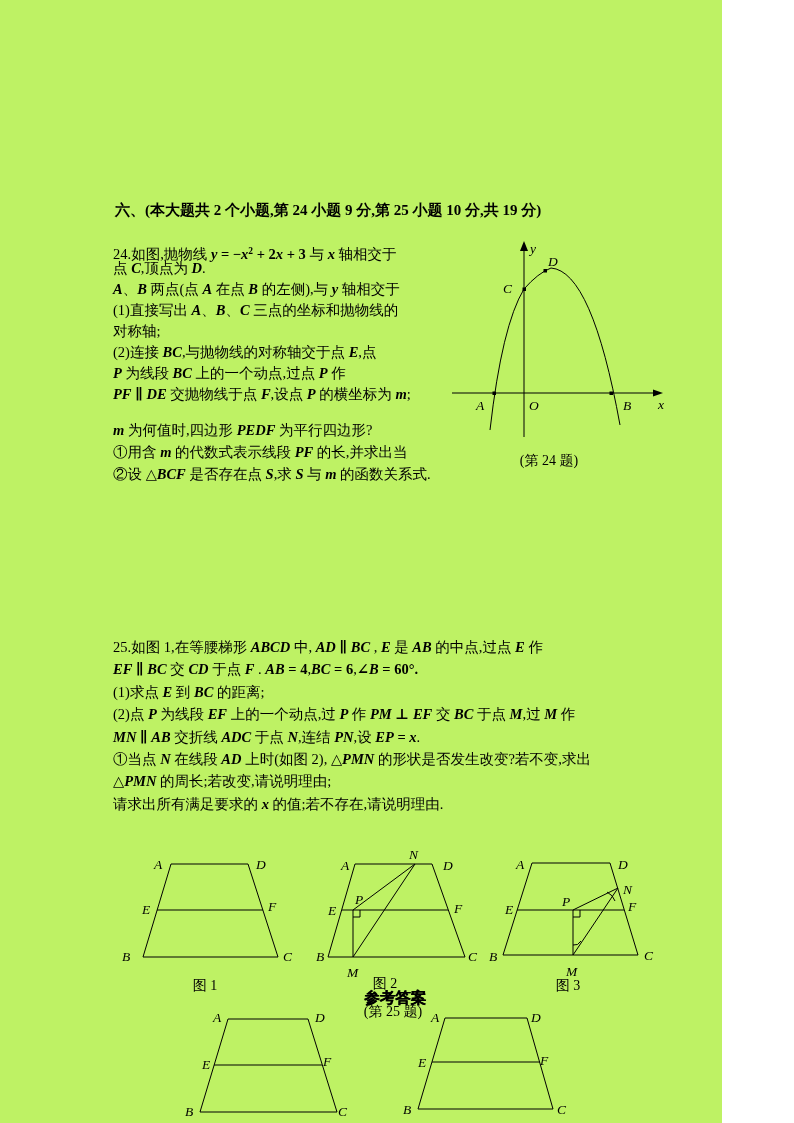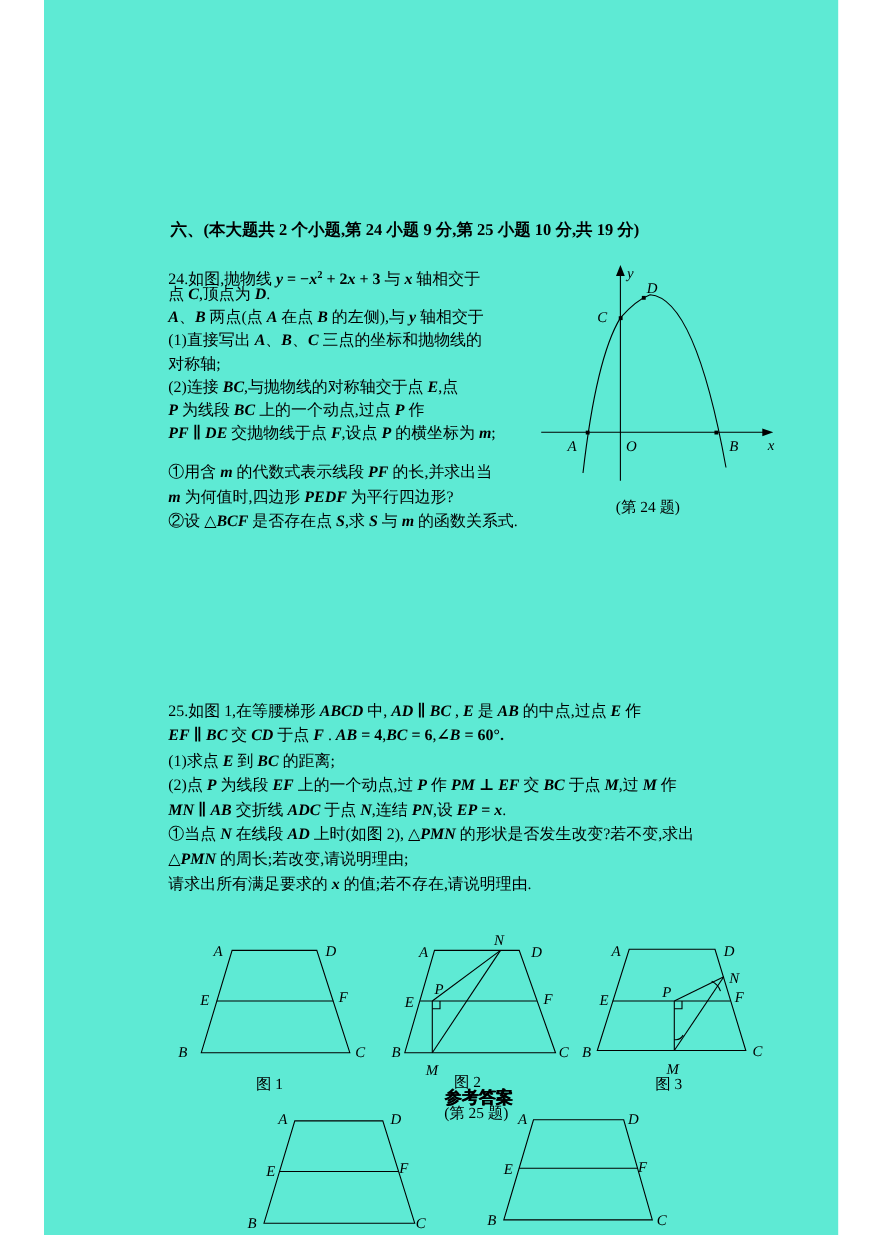--- a/index.html
+++ b/index.html
@@ -1,17 +1,17 @@
 <!DOCTYPE html>
 <html><head>
 <meta charset="utf-8">
 <style>
   html,body{margin:0;padding:0;background:#ffffff;}
-  .page{position:relative;width:722px;height:1123px;background:#5eead4;overflow:hidden;
-        font-family:"Liberation Serif","DejaVu Serif",serif;color:#000;margin-left:40px;}
+  .page{position:relative;width:722px;height:1123px;background:#bef264;overflow:hidden;
+        font-family:"Liberation Serif","DejaVu Serif",serif;color:#000;}
   .abs{position:absolute;}
   .hdr{font-weight:bold;font-size:15px;white-space:nowrap;line-height:20px;}
   .tblock{font-size:14.5px;}
   .tline{white-space:nowrap;}
   .lh22{line-height:22.5px;}
   .lh21{line-height:21px;}
   .lh218{line-height:21.8px;}
   .lh224{line-height:22.4px;}
   .r-p{font-weight:normal;font-style:normal;}
   .r-m{font-weight:bold;font-style:italic;}
@@ -39,22 +39,22 @@
   <div class="abs tblock lh21" style="left:113px;top:258px;">
       <div class="tline"><span class="r-p">点 </span><span class="r-m">C</span><span class="r-p">,顶点为 </span><span class="r-m">D</span><span class="r-p">.</span></div>
       <div class="tline"><span class="r-m">A</span><span class="r-p">、</span><span class="r-m">B</span><span class="r-p"> 两点(点 </span><span class="r-m">A</span><span class="r-p"> 在点 </span><span class="r-m">B</span><span class="r-p"> 的左侧),与 </span><span class="r-m">y</span><span class="r-p"> 轴相交于</span></div>
       <div class="tline"><span class="r-p">(1)直接写出 </span><span class="r-m">A</span><span class="r-p">、</span><span class="r-m">B</span><span class="r-p">、</span><span class="r-m">C</span><span class="r-p"> 三点的坐标和抛物线的</span></div>
       <div class="tline"><span class="r-p">对称轴;</span></div>
       <div class="tline"><span class="r-p">(2)连接 </span><span class="r-m">BC</span><span class="r-p">,与抛物线的对称轴交于点 </span><span class="r-m">E</span><span class="r-p">,点</span></div>
       <div class="tline"><span class="r-m">P</span><span class="r-p"> 为线段 </span><span class="r-m">BC</span><span class="r-p"> 上的一个动点,过点 </span><span class="r-m">P</span><span class="r-p"> 作</span></div>
       <div class="tline"><span class="r-m">PF</span><span class="r-b"> ∥ </span><span class="r-m">DE</span><span class="r-p"> 交抛物线于点 </span><span class="r-m">F</span><span class="r-p">,设点 </span><span class="r-m">P</span><span class="r-p"> 的横坐标为 </span><span class="r-m">m</span><span class="r-p">;</span></div>
     </div>
   <div class="abs tblock lh218" style="left:113px;top:420px;">
+      <div class="tline"><span class="r-m">m</span><span class="r-p"> 为何值时,四边形 </span><span class="r-m">PEDF</span><span class="r-p"> 为平行四边形?</span></div>
       <div class="tline"><span class="r-p">①用含 </span><span class="r-m">m</span><span class="r-p"> 的代数式表示线段 </span><span class="r-m">PF</span><span class="r-p"> 的长,并求出当</span></div>
-      <div class="tline"><span class="r-m">m</span><span class="r-p"> 为何值时,四边形 </span><span class="r-m">PEDF</span><span class="r-p"> 为平行四边形?</span></div>
       <div class="tline"><span class="r-p">②设 △</span><span class="r-m">BCF</span><span class="r-p"> 是否存在点 </span><span class="r-m">S</span><span class="r-p">,求 </span><span class="r-m">S</span><span class="r-p"> 与 </span><span class="r-m">m</span><span class="r-p"> 的函数关系式.</span></div>
     </div>
 
   <svg class="abs" style="left:450px;top:235px;" width="235" height="245">
     <line class="ln" x1="2" y1="158" x2="207" y2="158"></line>
     <polygon class="dot" points="213,158 203,154.5 203,161.5"></polygon>
     <line class="ln" x1="74" y1="14" x2="74" y2="202"></line>
     <polygon class="dot" points="74,6 70,16 78,16"></polygon>
     <path class="ln" d="M40,195 Q52,90 74,54 Q88,38 101,33 Q142,36 170,190"></path>
     <rect class="dot" x="42.5" y="156.5" width="3.5" height="3.5"></rect>

